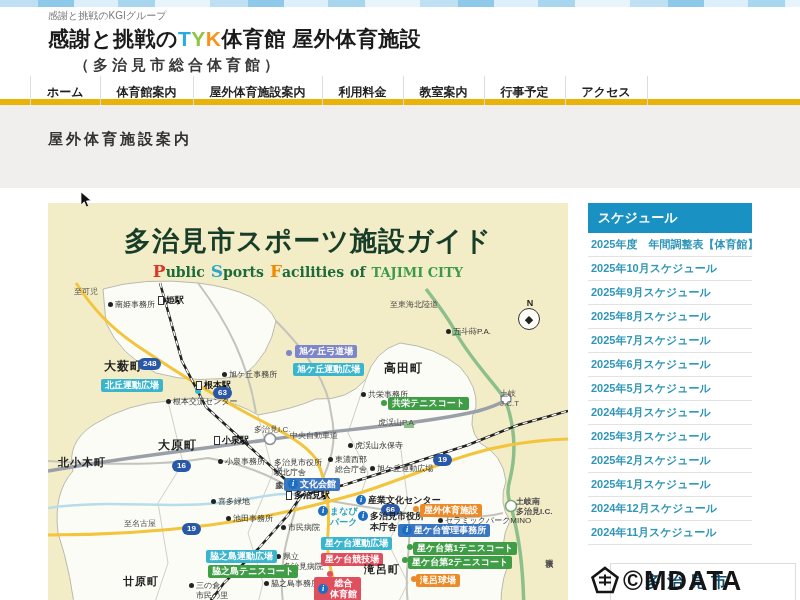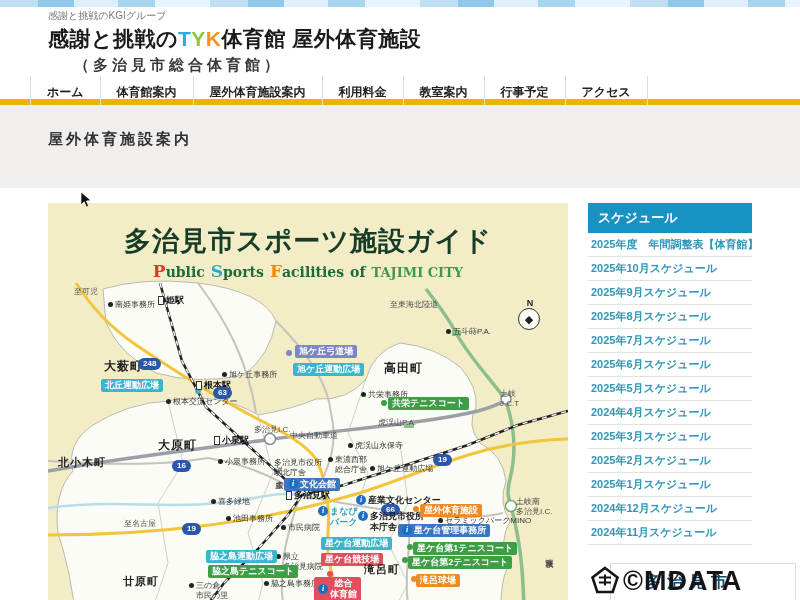--- a/index.html
+++ b/index.html
@@ -240,21 +240,21 @@
       <div class="mlbl blue" style="left: 350px; top: 321px;">
         <span class="info-ic">i</span>
         <span>星ケ台管理事務所</span>
       </div>
       <div class="mlbl green" style="left: 365px; top: 339px;">
         <span>星ケ台第1テニスコート</span>
       </div>
       <div class="mlbl green" style="left: 360px; top: 353px;">
         <span>星ケ台第2テニスコート</span>
       </div>
-      <div class="mlbl road" style="left: 468px; top: 294px;"><span>土岐南
+      <div class="mlbl road" style="left: 468px; top: 294px; font-weight: bold;"><span>土岐南
 多治見I.C.</span></div>
       <div class="mlbl place" style="left: 233px; top: 320px;"><span class="dot"></span><span>市民病院</span></div>
       <div class="mlbl place" style="left: 228px; top: 331px; margin-top: 18px;"><span class="dot"></span><span>県立
 多治見病院</span></div>
       <div class="mlbl cyan" style="left: 158px; top: 347px;">
         <span>脇之島運動広場</span>
       </div>
       <div class="mlbl green" style="left: 160px; top: 362px;">
         <span>脇之島テニスコート</span>
       </div>

